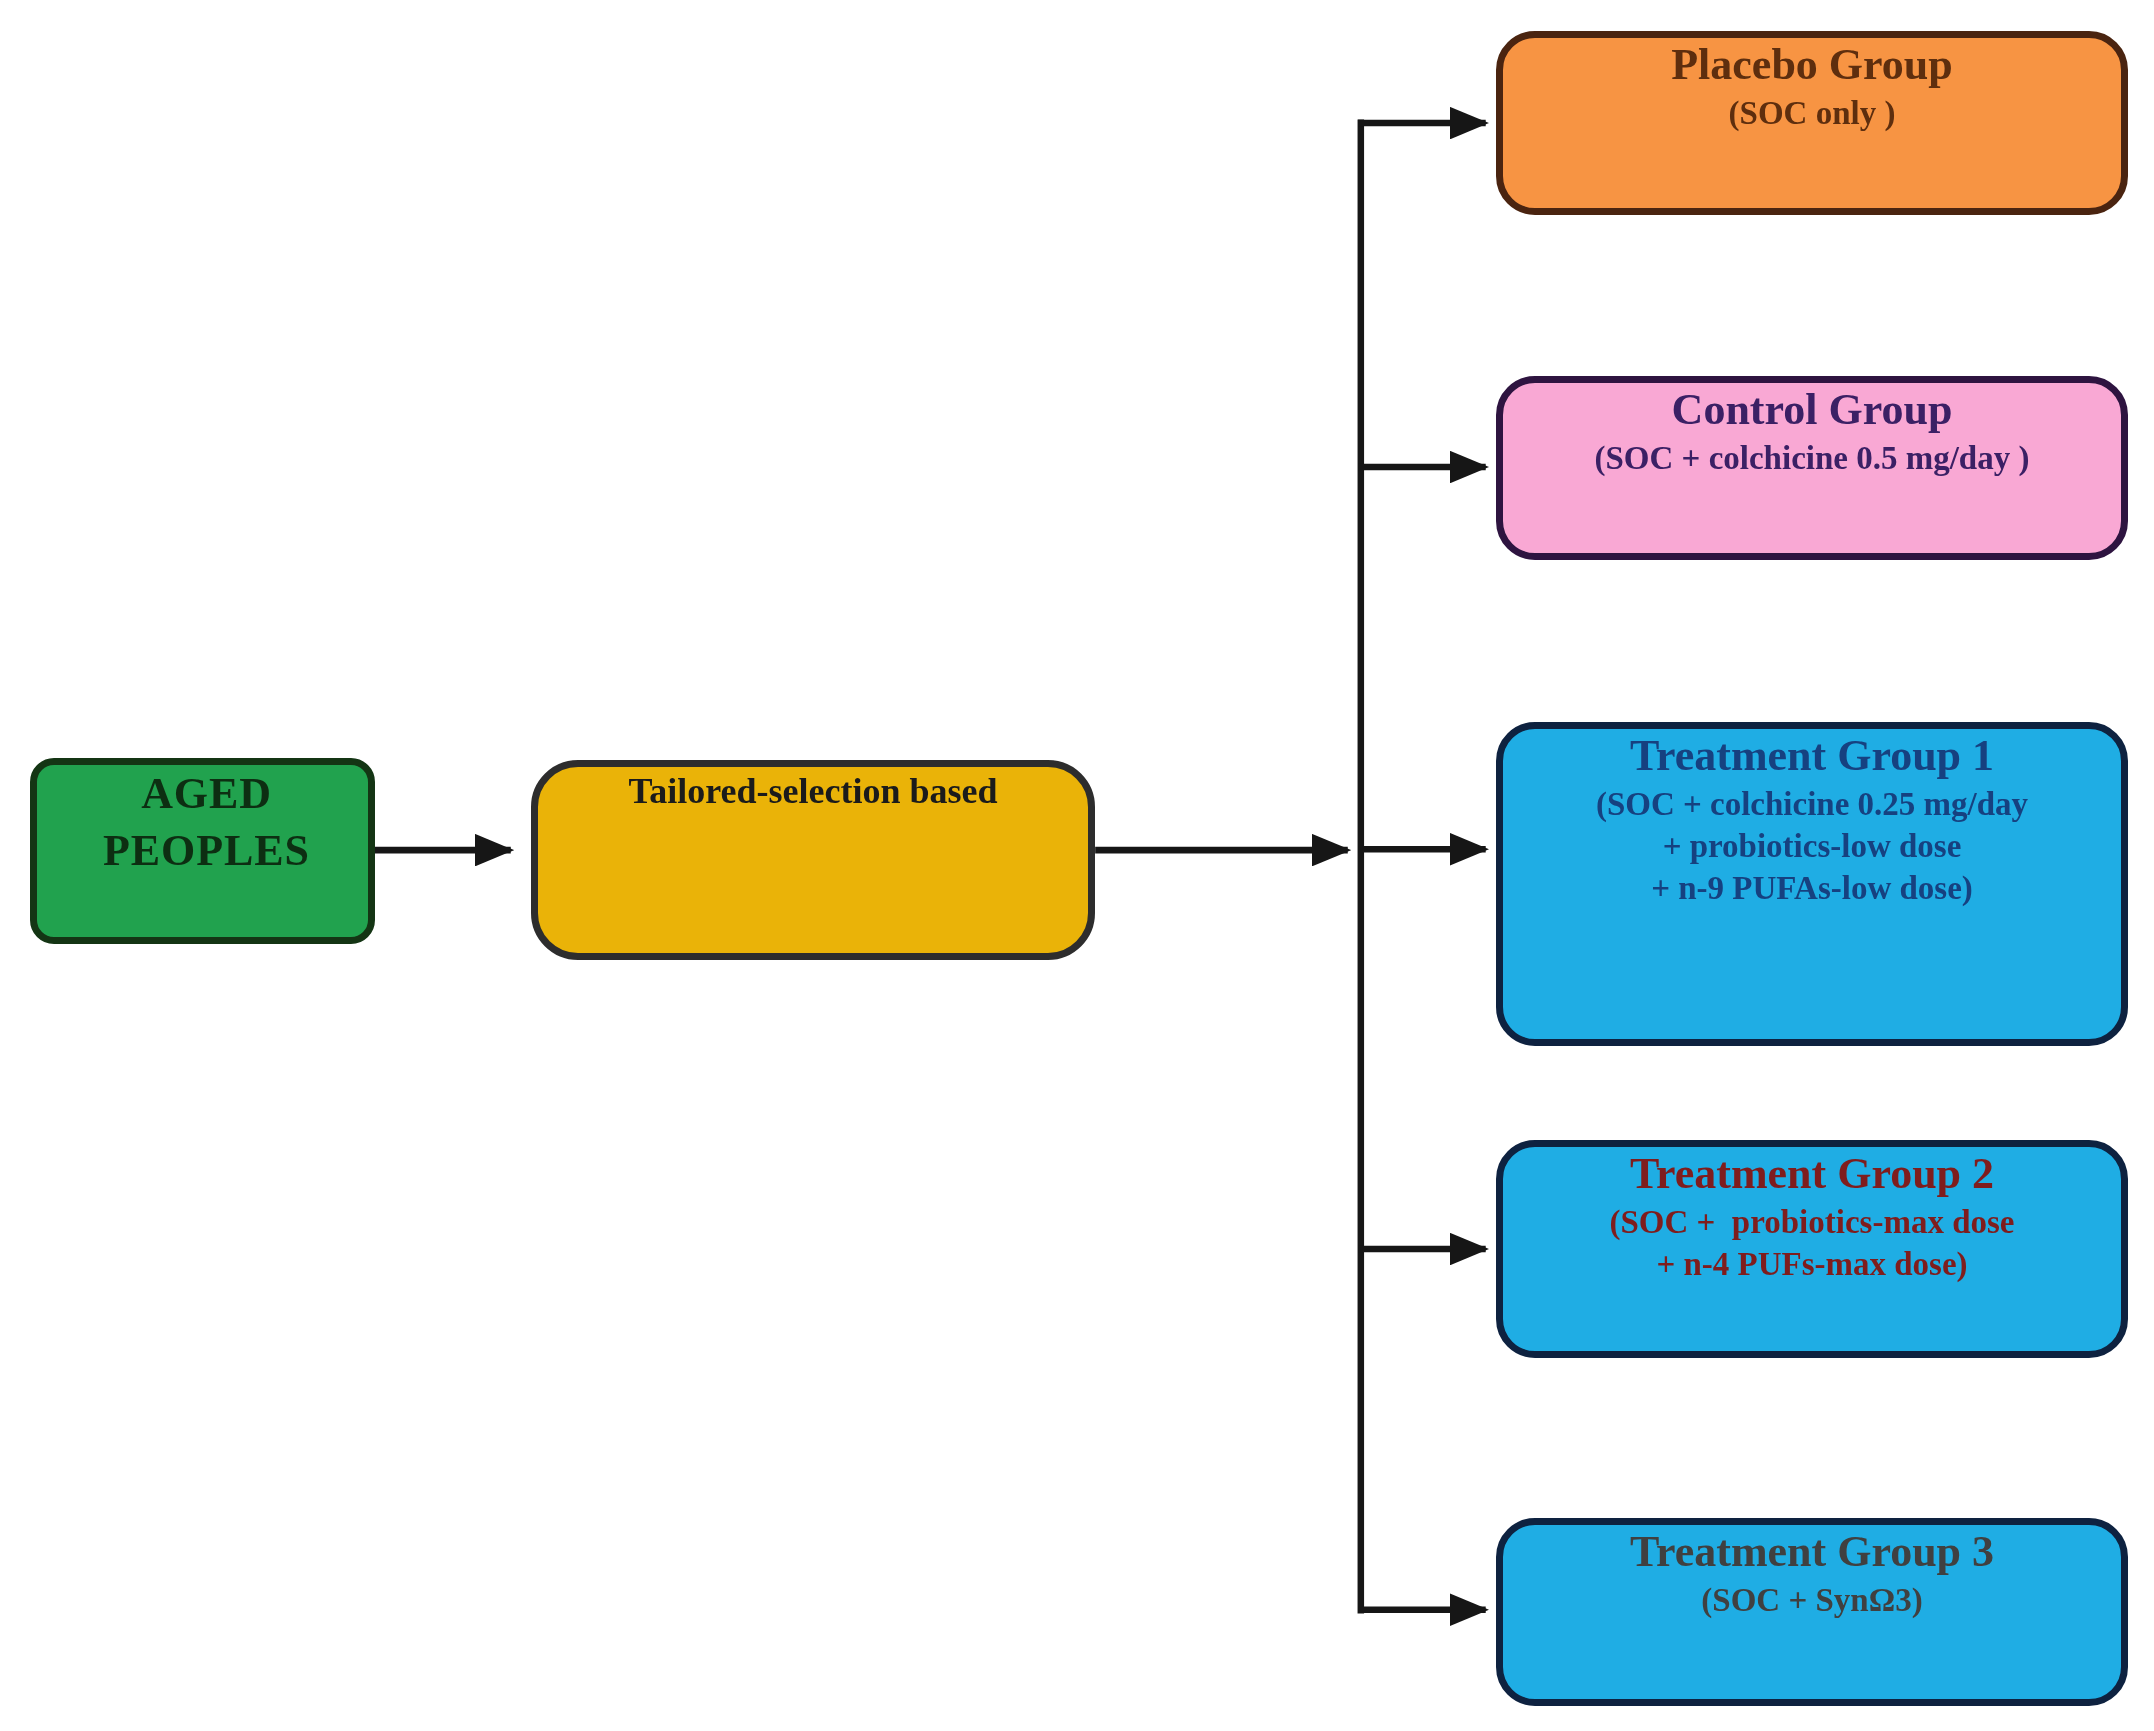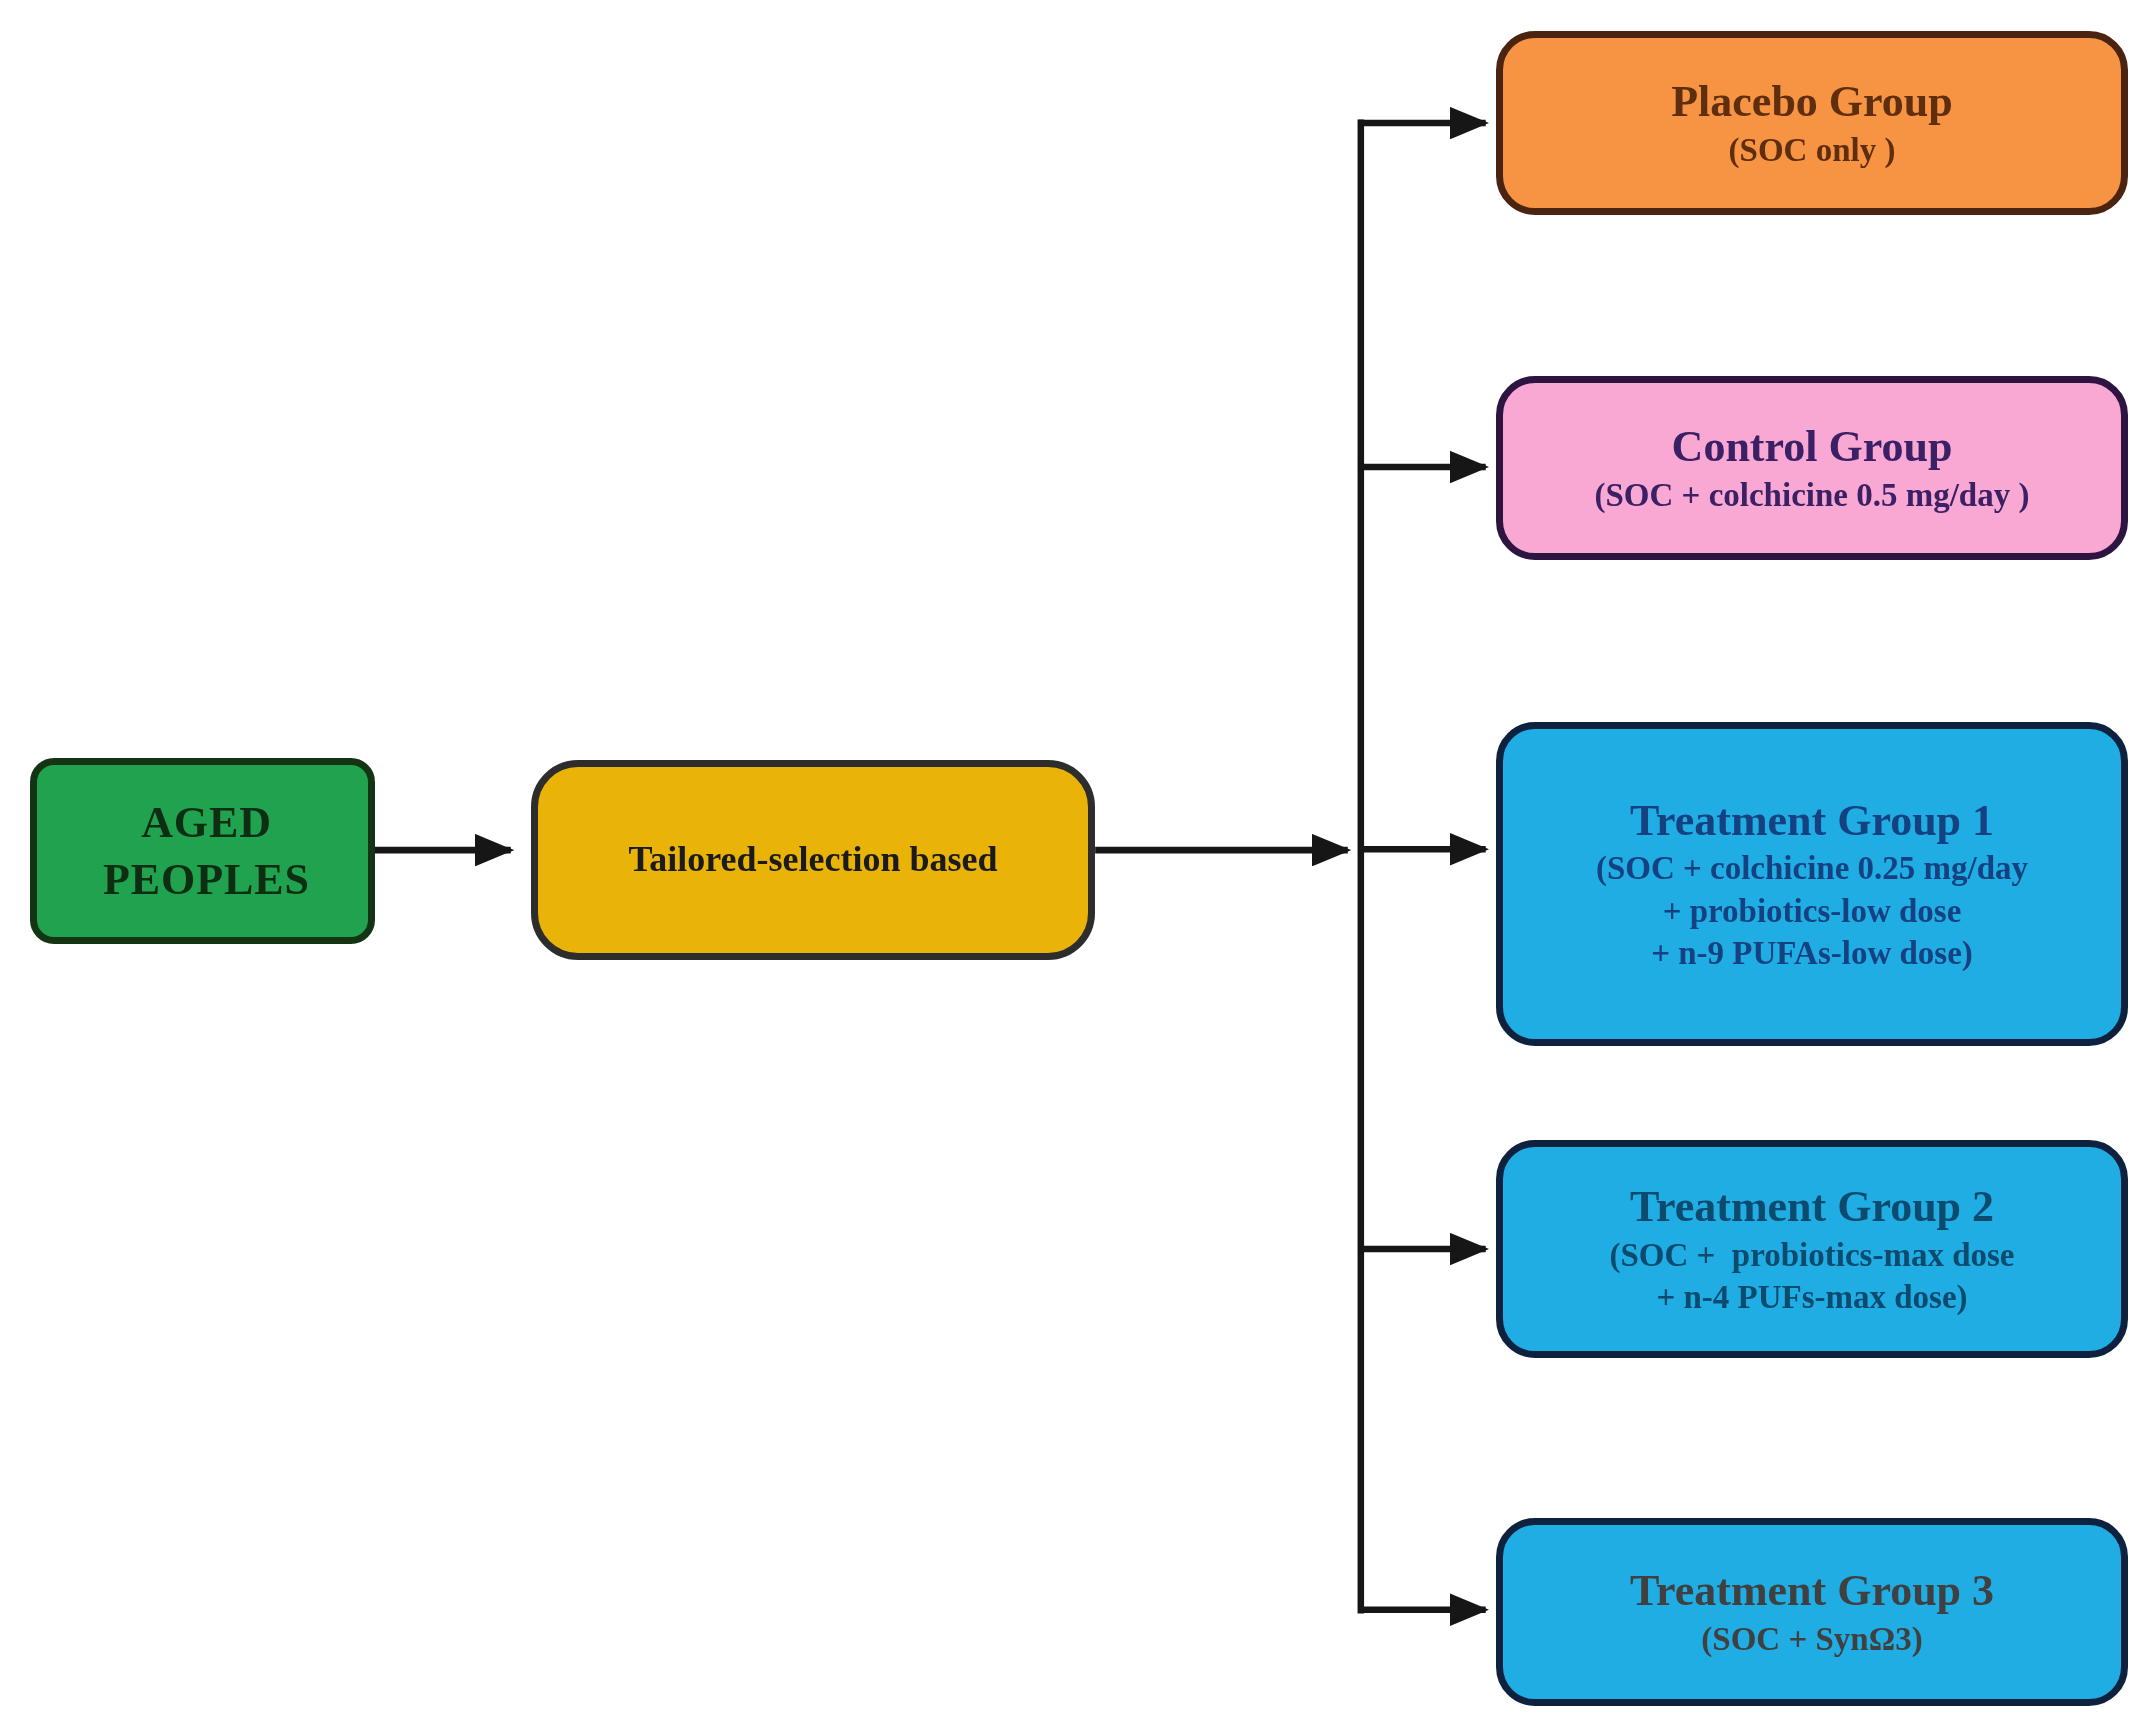--- a/index.html
+++ b/index.html
@@ -13,21 +13,21 @@
   .connectors {
     position:absolute; left:0; top:0; width:2154px; height:1731px;
     pointer-events:none;
   }
   .node {
     position:absolute;
     box-sizing:border-box;
     border-style:solid;
     border-width:7.5px;
     display:flex; flex-direction:column;
-    justify-content:center; align-items:center;
+    align-items:center;
     text-align:center;
     font-weight:bold;
   }
   .node .title   { font-size:44px; line-height:1.22; }
   .node .detail  { font-size:33px; line-height:1.28; white-space:pre-wrap; }
   .src-line      { font-size:44px; line-height:1.30; letter-spacing:0.9px; }
   .sel-line      { font-size:36px; line-height:1.38; }
 
   .source {
     left:30px; top:758px; width:345px; height:186px;
@@ -48,21 +48,21 @@
   .group-control {
     top:376px; height:184px;
     background:#f9a8d4; border-color:#2e1440; color:#3b2065;
   }
   .group-tg1 {
     top:722px; height:324px;
     background:#1fade4; border-color:#0e2240; color:#164180;
   }
   .group-tg2 {
     top:1140px; height:218px;
-    background:#1fade4; border-color:#0e2240; color:#0c4a6e;
+    background:#1fade4; border-color:#0e2240; color:#7f1d1d;
   }
   .group-tg3 {
     top:1518px; height:188px;
     background:#1fade4; border-color:#0e2240; color:#404040;
   }
   .connectors line { stroke:#161616; stroke-width:7; }
 </style>
 </head>
 <body>
 

